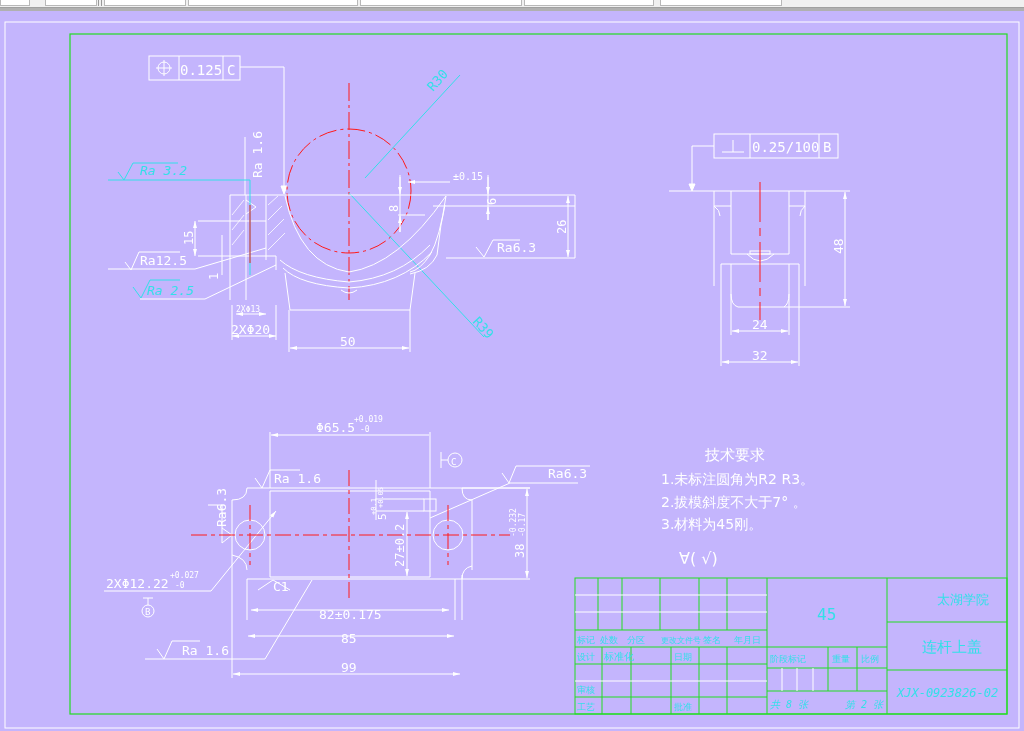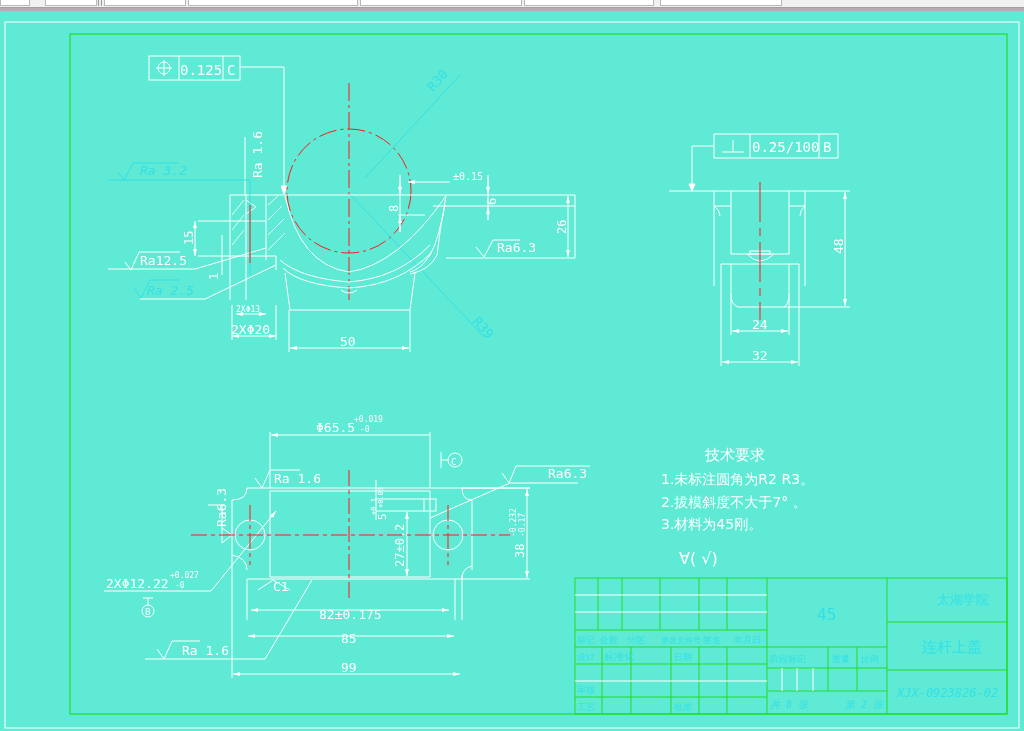--- a/index.html
+++ b/index.html
@@ -1,21 +1,21 @@
 <!DOCTYPE html>
 <html><head>
 <meta charset="utf-8">
 <style>
   html, body { margin:0; padding:0; background:#000; }
   body { width:1024px; height:731px; position:relative; overflow:hidden; font-family:"DejaVu Sans Mono", monospace; }
   .toolbar { position:absolute; left:0; top:0; width:1024px; height:7px; background:#f0f0f0; border-bottom:1px solid #a0a0a0; }
   .toolbar .seg { position:absolute; top:0; height:5px; background:#fff; border:1px solid #b8b8b8; border-top:none; }
   .toolbar .grip { position:absolute; top:0; width:2px; height:6px; border-left:1px solid #999; border-right:1px solid #999; }
   .sep { position:absolute; left:0; top:8px; width:1024px; height:3px; background:#b0b0b0; }
-  .canvas { position:absolute; left:0; top:11px; width:1024px; height:720px; background:#5eead4; }
+  .canvas { position:absolute; left:0; top:11px; width:1024px; height:720px; background:#c4b5fd; }
   svg { position:absolute; left:0; top:0; }
   .wt { fill:#fff; font-family:"DejaVu Sans Mono", monospace; }
   .ct { fill:#33e0e8; font-family:"DejaVu Sans Mono", monospace; }
   .cn { fill:#fff; font-family:"DejaVu Sans", sans-serif; }
 </style>
 </head>
 <body>
 
 <div class="toolbar">
   <div class="seg" style="left:0;width:28px"></div>

